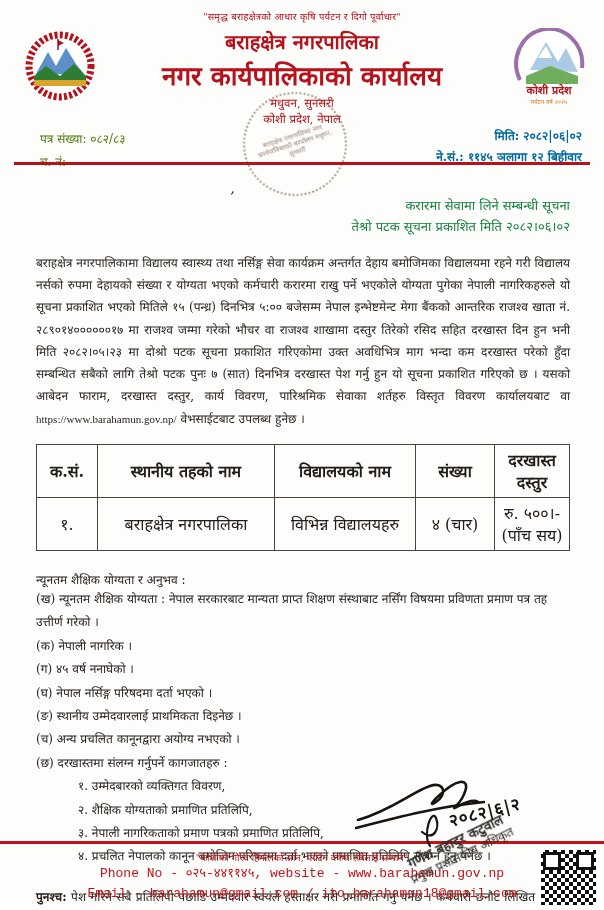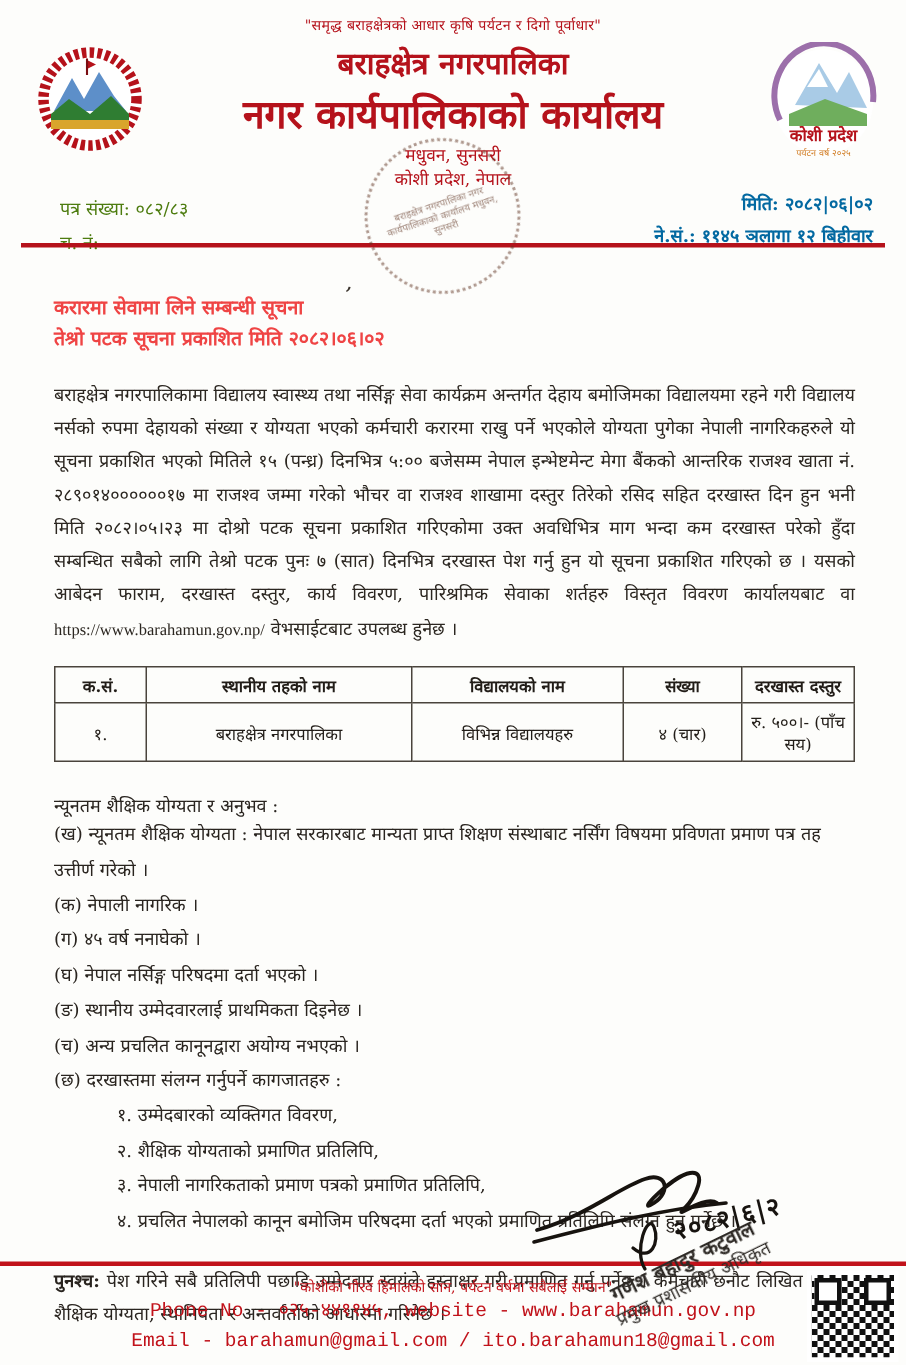--- a/index.html
+++ b/index.html
@@ -21,25 +21,25 @@
   .rule-top{position:absolute;left:14px;right:14px;top:162px;border-top:3px solid #b5121b;}
   
   .round-stamp{position:absolute;left:243px;top:92px;width:104px;height:104px;border-radius:50%;
         border:2px dotted rgba(96,52,34,.5);transform:rotate(-22deg);color:rgba(96,52,34,.62);
         font-size:6.5px;line-height:1.25;display:flex;align-items:center;justify-content:center;
         text-align:center;padding:8px;box-sizing:border-box;filter:blur(.3px);z-index:3;}
   .round-stamp .inner{transform:rotate(4deg);}
   .pen-mark{position:absolute;left:229px;top:188px;font-size:15px;color:#3a332c;transform:rotate(12deg);}
   
   .content{position:absolute;left:36px;right:34px;top:196px;}
-  .subject{text-align:left;font-weight:bold;font-size:13px;line-height:1.6;color:#ef4444;}
+  .subject{text-align:right;font-weight:normal;font-size:13px;line-height:1.6;color:#15803d;}
   .para{margin-top:14px;font-size:12px;line-height:1.86;text-align:justify;color:#2b2620;}
   .para a{color:#2b2620;text-decoration:none;font-family:"Liberation Serif",serif;font-size:11px;margin-top:28px;}
   
-  table{border-collapse:collapse;width:100%;margin-top:14px;font-size:11px;color:#221d18;}
+  table{border-collapse:collapse;width:100%;margin-top:14px;font-size:16px;color:#221d18;}
   th,td{border:1px solid #4a443c;padding:4px 4px;text-align:center;}
   th{font-weight:bold;}
   
   .qual-h{margin-top:20px;font-weight:normal;font-size:12px;}
   .qual{font-size:12px;line-height:1.95;}
   .docs{margin-left:42px;}
   
   .ps{margin-top:18px;font-size:12px;line-height:1.8;text-align:justify;}
   .ps b{font-weight:bold;}
   

